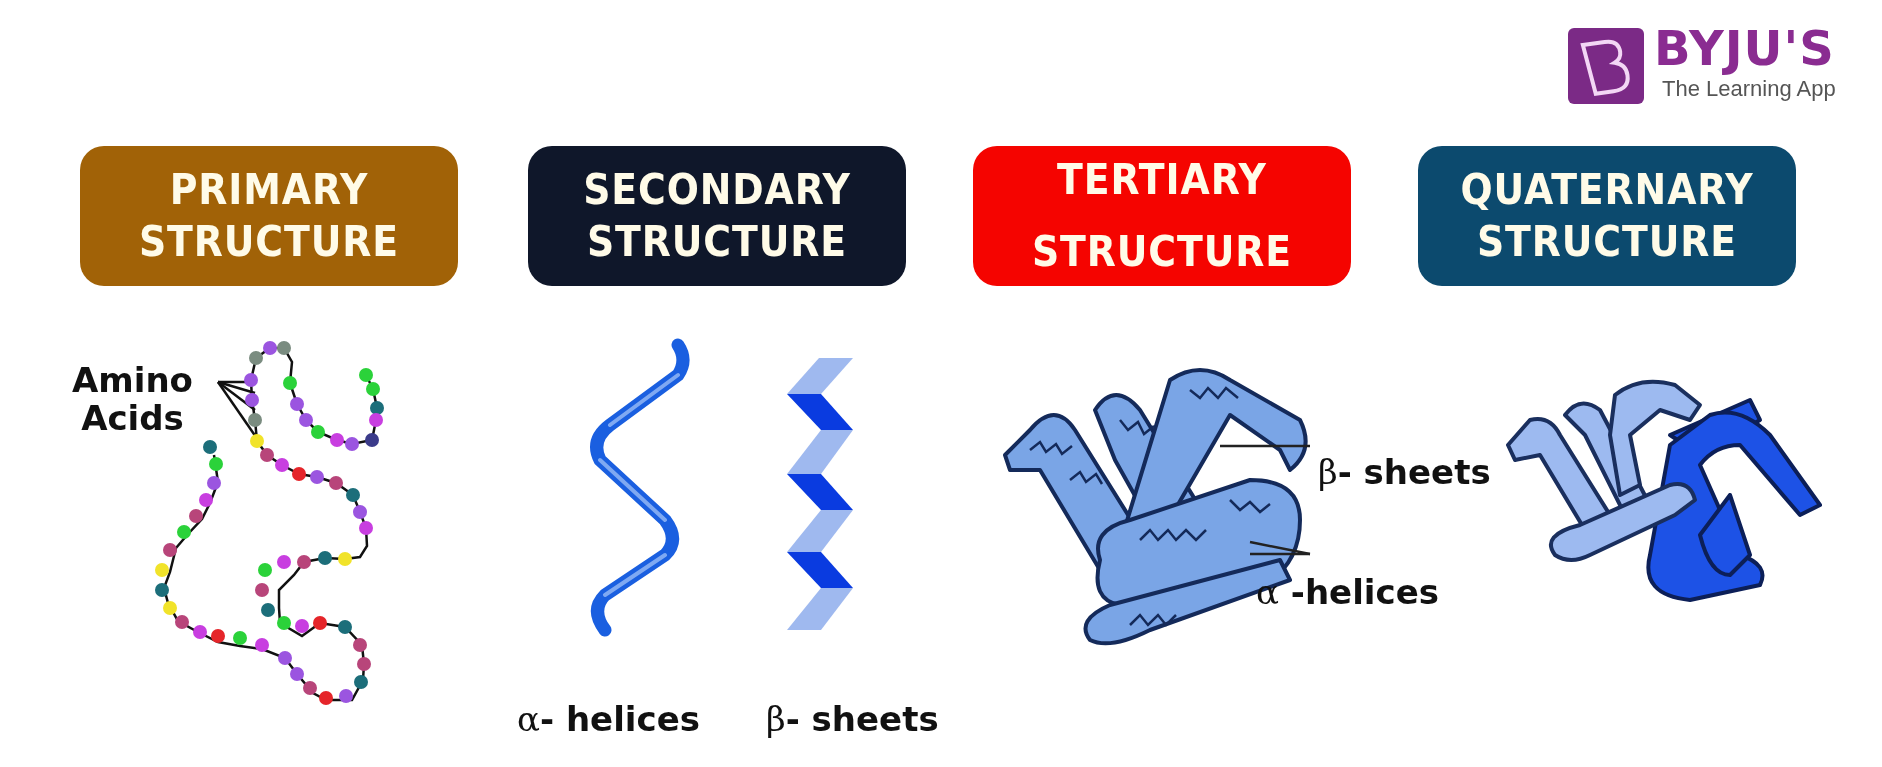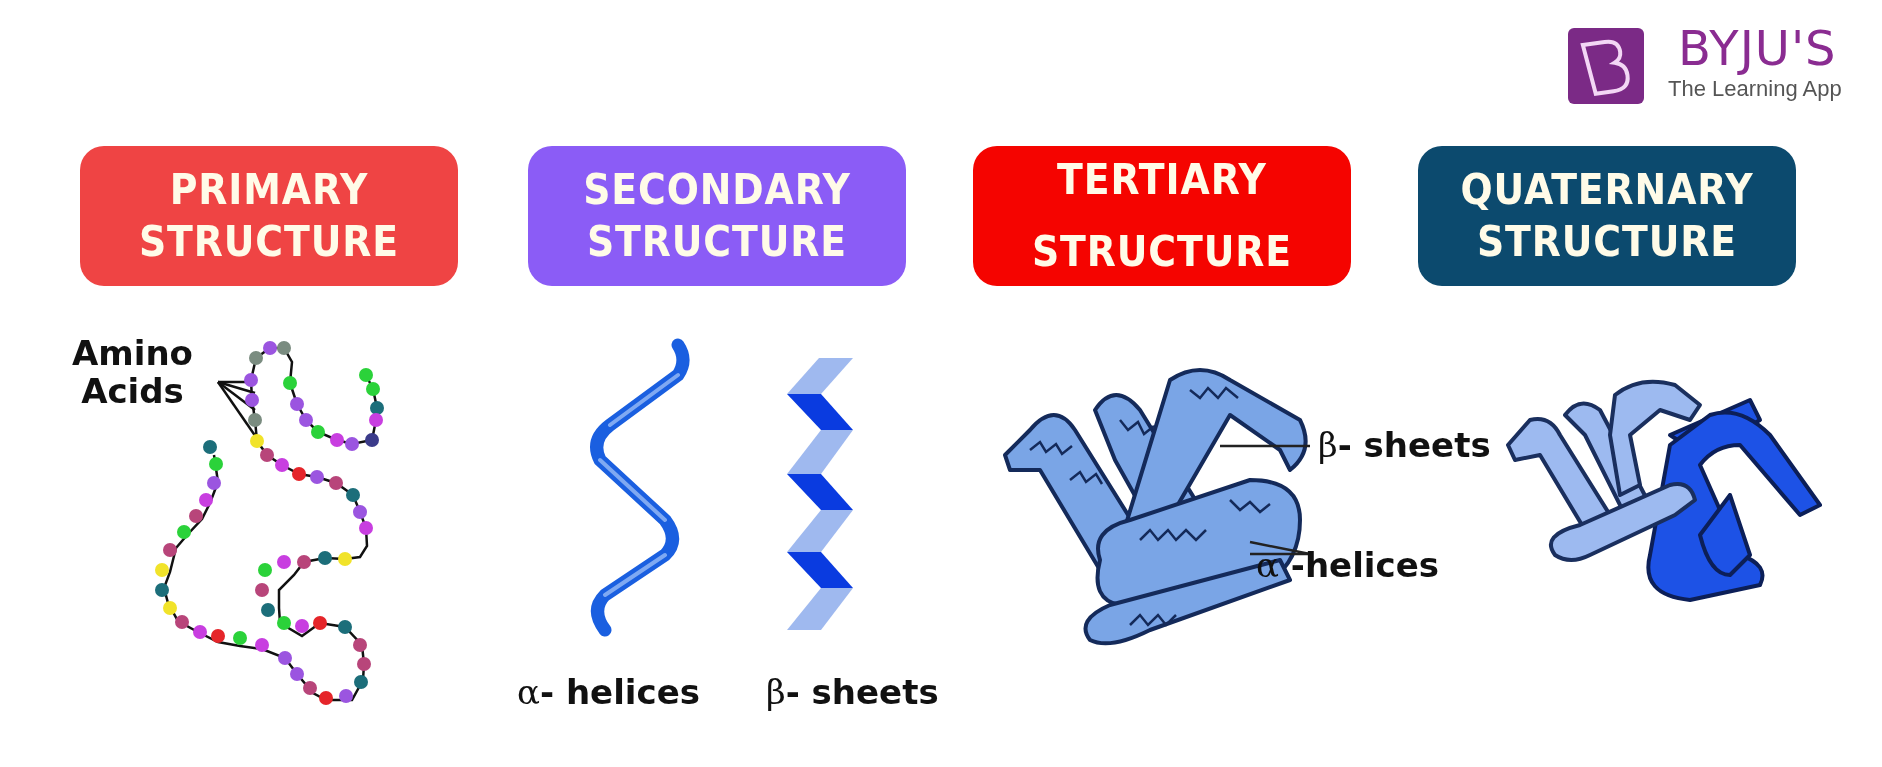--- a/index.html
+++ b/index.html
@@ -1,45 +1,45 @@
 <!DOCTYPE html>
 <html><head>
 <meta charset="utf-8">
 <style>
   html,body{margin:0;padding:0;background:#fff;}
   body{width:1882px;height:767px;position:relative;overflow:hidden;font-family:"DejaVu Sans","Liberation Sans",sans-serif;}
   .logo{position:absolute;left:1568px;top:26px;width:290px;height:80px;}
   .logo-mark{position:absolute;left:0;top:2px;width:76px;height:76px;background:#7b2a86;border-radius:6px;}
   .logo-mark svg{position:absolute;left:0;top:0;}
-  .logo-name{position:absolute;left:86px;top:-6px;font-size:48px;font-weight:normal;color:#8a2c91;letter-spacing:1px;font-family:"DejaVu Sans",sans-serif;margin-left:24px;}
-  .logo-tag{position:absolute;left:100px;top:50px;font-size:22px;color:#555;font-family:"Liberation Sans",sans-serif;}
+  .logo-name{position:absolute;left:86px;top:-6px;font-size:48px;font-weight:bold;color:#8a2c91;letter-spacing:1px;font-family:"DejaVu Sans",sans-serif;}
+  .logo-tag{position:absolute;left:94px;top:50px;font-size:22px;color:#555;font-family:"Liberation Sans",sans-serif;}
   .box{position:absolute;top:146px;width:378px;height:140px;border-radius:24px;color:#fffbe8;font-weight:bold;font-size:42px;line-height:52px;text-align:center;display:flex;flex-direction:column;justify-content:center;font-family:"DejaVu Sans",sans-serif;letter-spacing:1px;}
   .box span{display:block;transform:scaleX(0.9);}
-  .lbl{position:absolute;font-size:34px;font-weight:bold;color:#111;font-family:"DejaVu Sans",sans-serif;white-space:nowrap;}
+  .lbl{position:absolute;font-size:34px;font-weight:bold;color:#111;font-family:"DejaVu Sans",sans-serif;white-space:nowrap;margin-top:27px;}
   .greek{font-weight:normal;font-family:"DejaVu Serif",serif;}
   svg.art{position:absolute;overflow:visible;}
 </style>
 </head>
 <body>
 
 <div class="logo">
   <div class="logo-mark">
     <svg width="76" height="76" viewBox="0 0 76 76">
         <path d="M18 14 L40 14 Q54 14 54 26 Q54 33 47 36 Q58 39 58 50 Q58 64 42 64 L24 64 Z" fill="none" stroke="#f3d7f5" stroke-width="4" transform="rotate(-8 38 38)"></path>
       </svg>
   </div>
   <div class="logo-name">BYJU'S</div>
   <div class="logo-tag">The Learning App</div>
 </div>
 
-<div class="box" style="left:80px;background:#ef4444;">
+<div class="box" style="left:80px;background:#a16207;">
   <span>PRIMARY</span>
   <span>STRUCTURE</span>
 </div>
-<div class="box" style="left:528px;background:#8b5cf6;">
+<div class="box" style="left:528px;background:#0f172a;">
   <span>SECONDARY</span>
   <span>STRUCTURE</span>
 </div>
 <div class="box" style="left:973px;background:#f50400;gap:20px;">
   <span>TERTIARY</span>
   <span>STRUCTURE</span>
 </div>
 <div class="box" style="left:1418px;background:#0c4a6e;">
   <span>QUATERNARY</span>
   <span>STRUCTURE</span>

